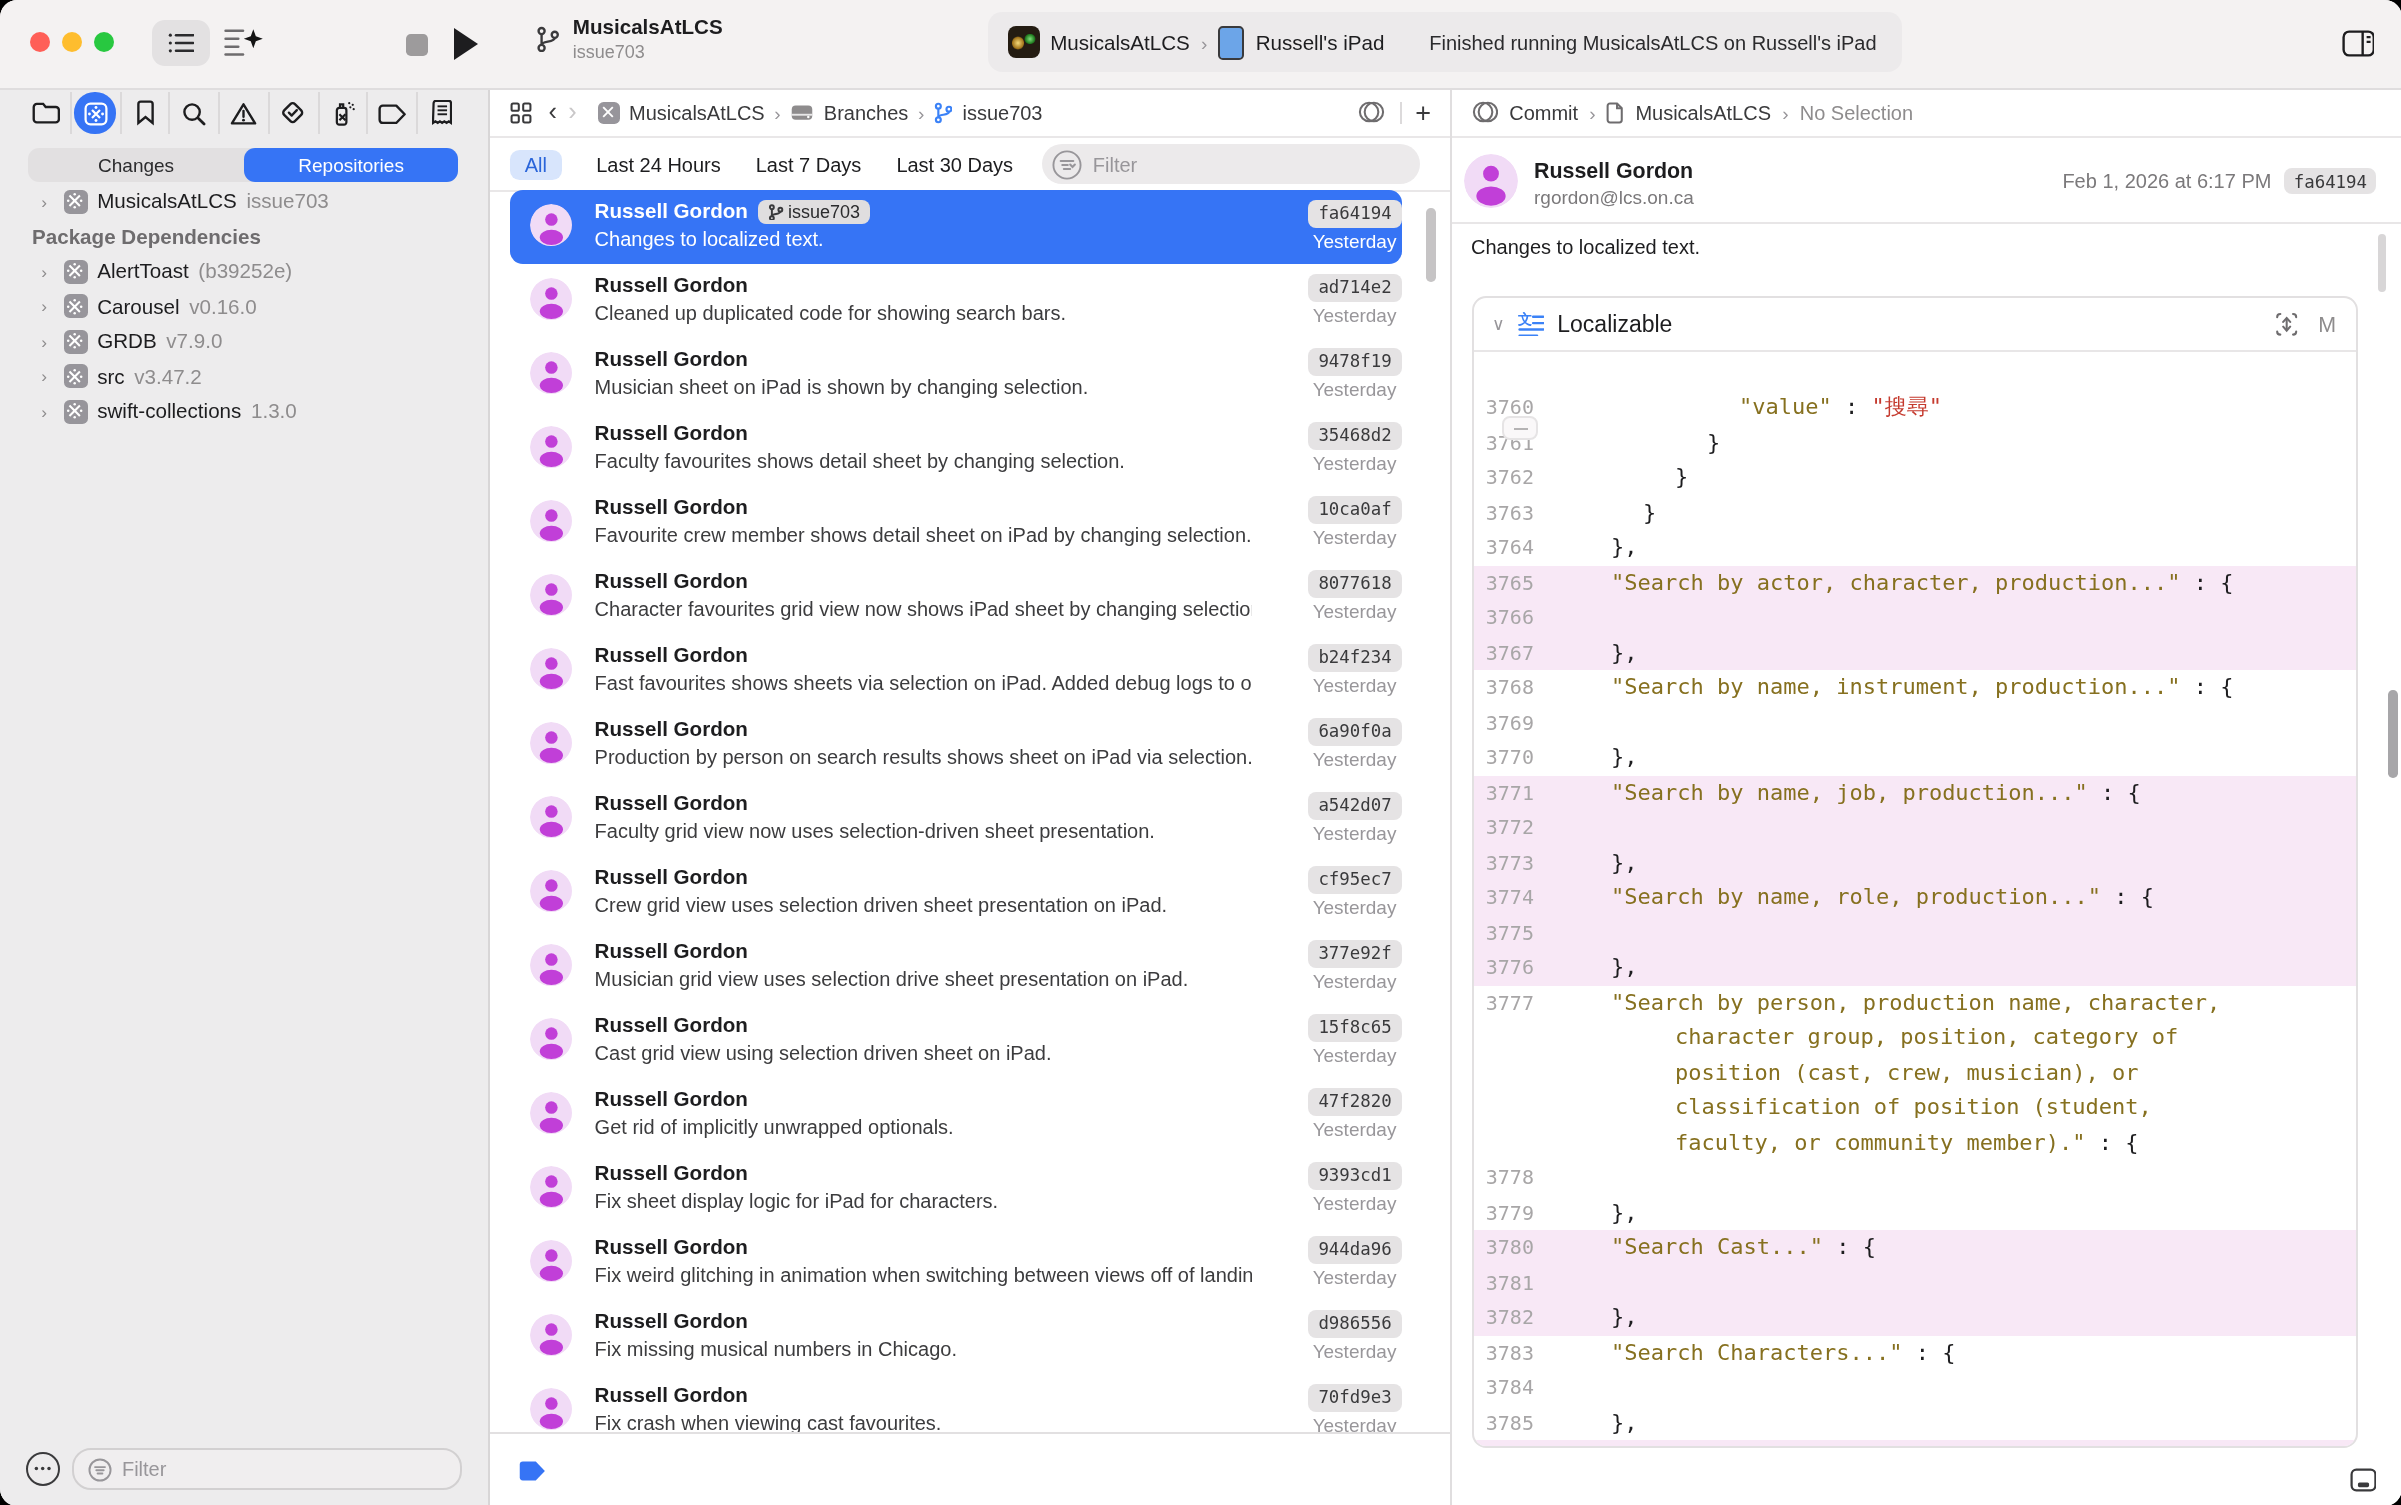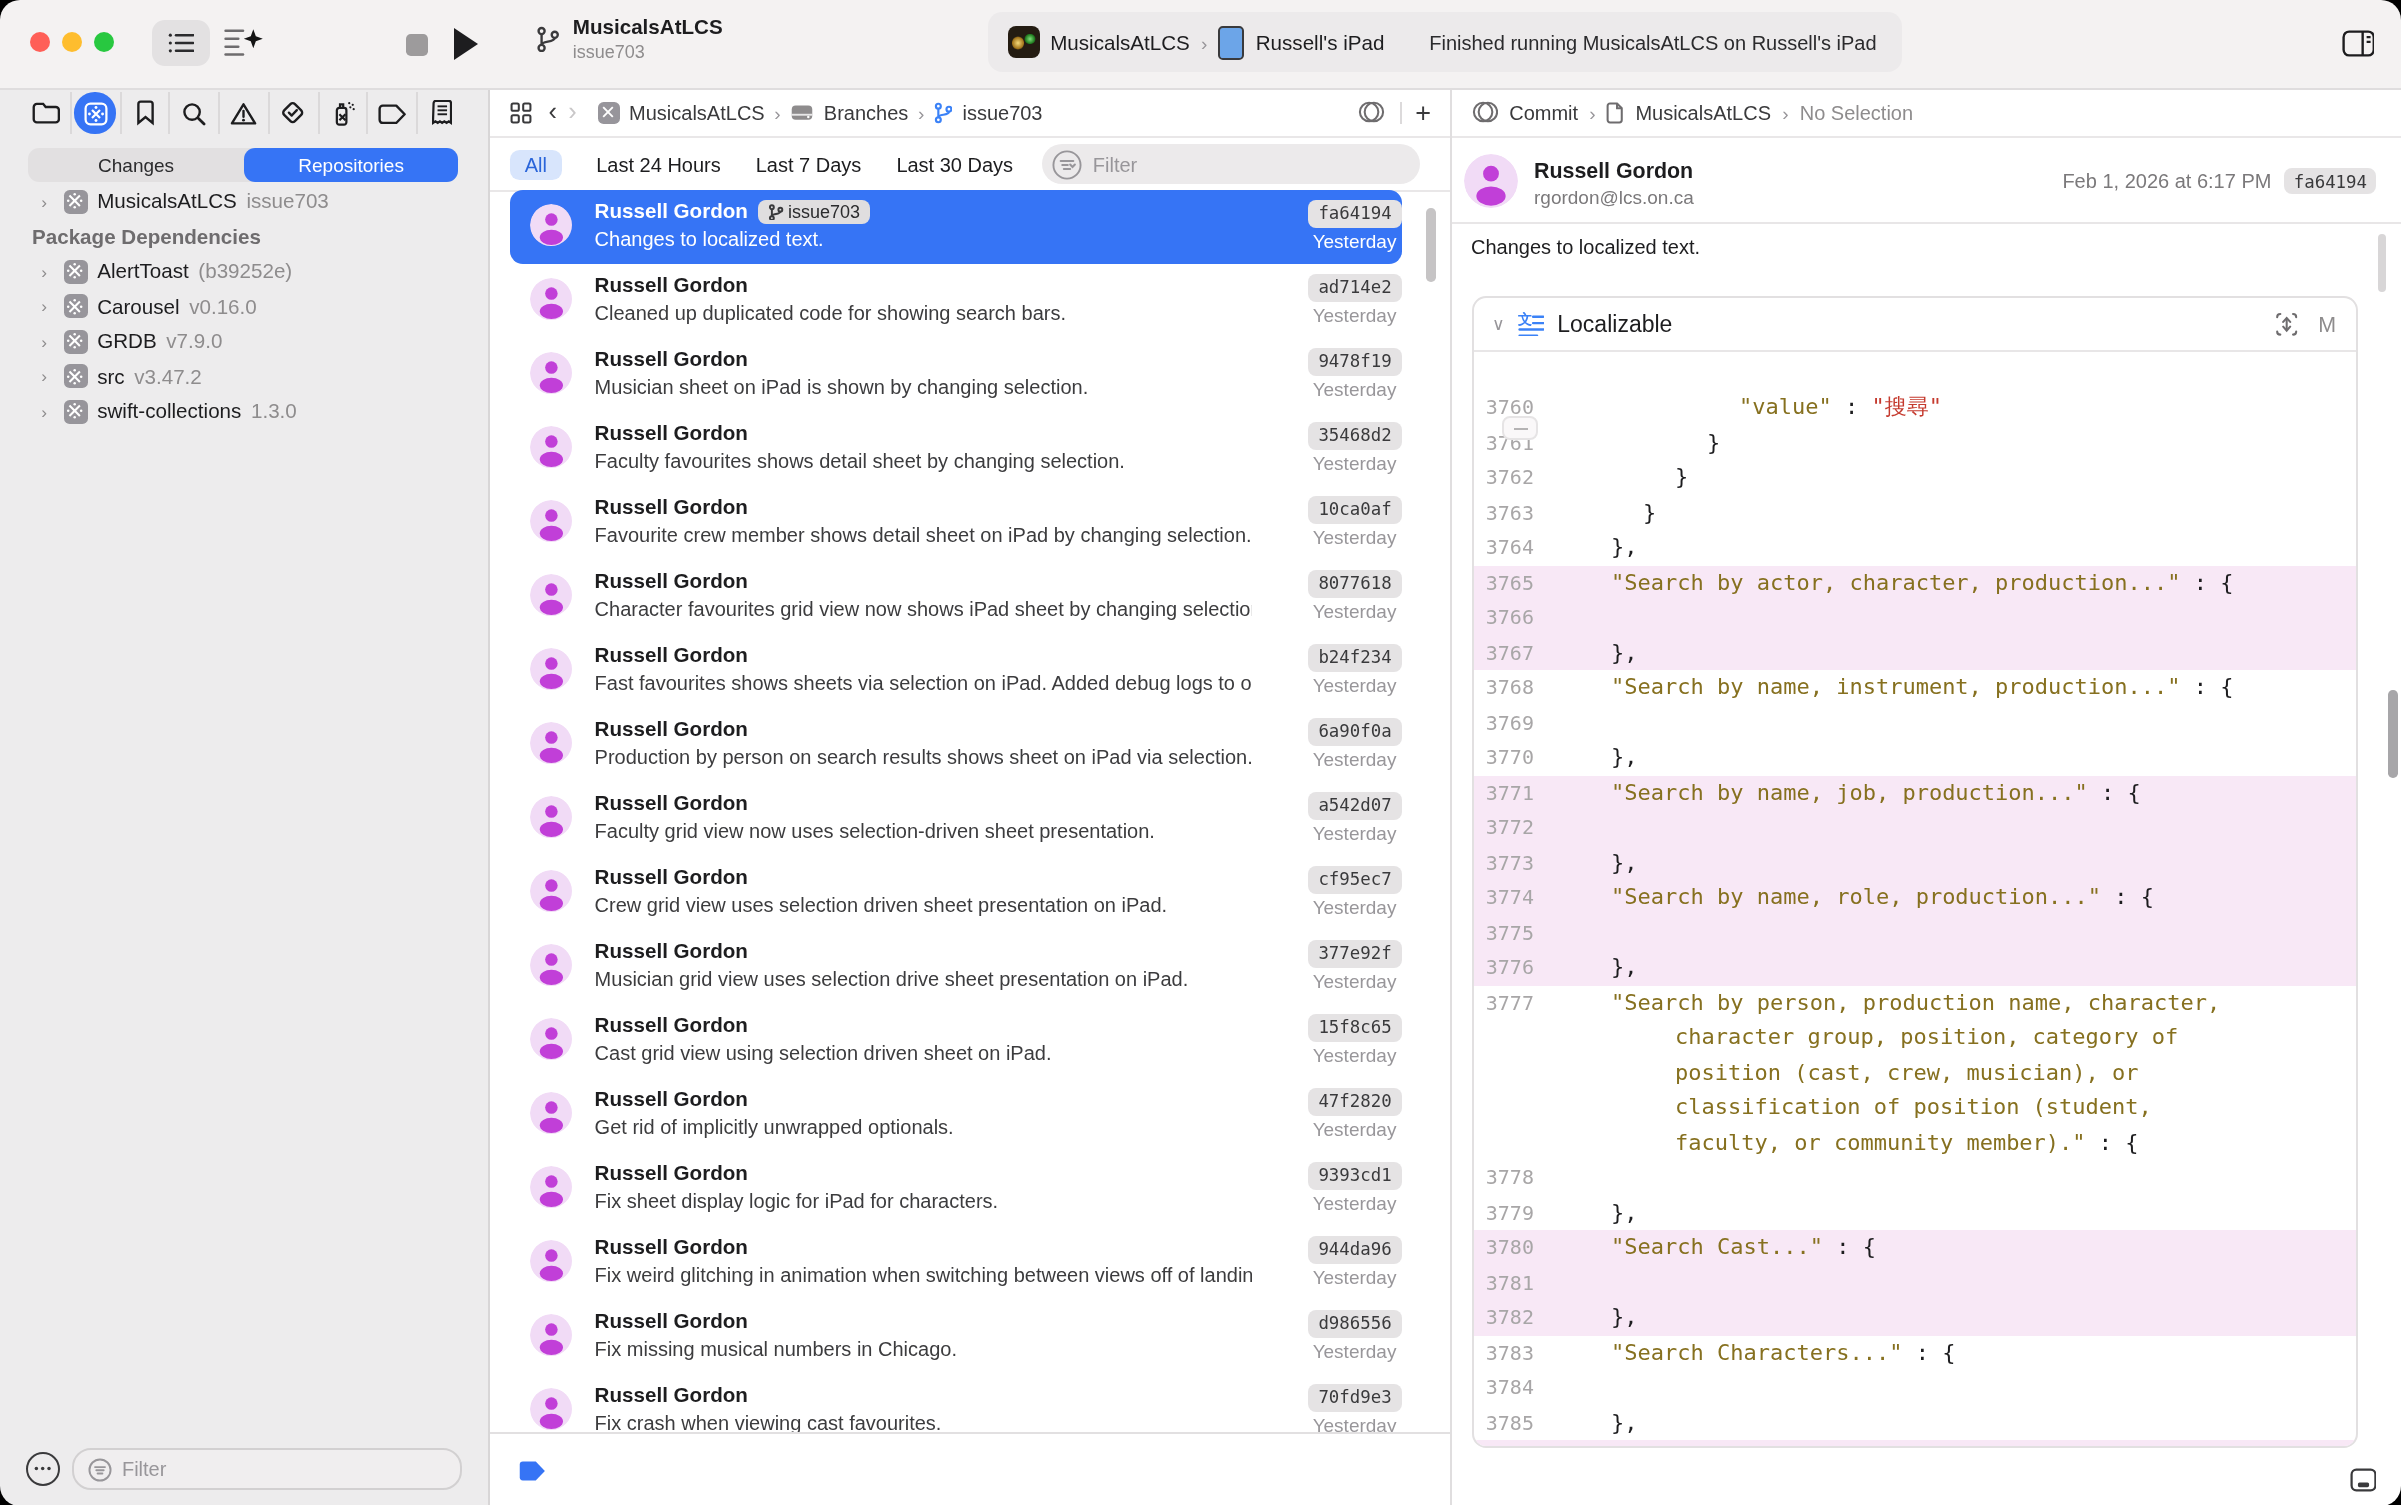--- a/index.html
+++ b/index.html
@@ -1,16 +1,16 @@
 <!DOCTYPE html>
 <html style="font-size:12.7px"><head>
 <meta charset="utf-8">
 <style>
   html,body{margin:0;padding:0;background:#000;}
-  .stage{width:2401px;height:1506px;overflow:hidden;background:#000;border-radius:20px;}
+  .stage{width:2401px;height:1506px;overflow:hidden;background:#000;}
   .app{width:1201px;height:753px;transform:scale(2);transform-origin:top left;position:relative;
        border-radius:8.7px;overflow:hidden;background:#F4F2F2;
        font-family:"Liberation Sans","DejaVu Sans",sans-serif;color:#1d1d1f;
        -webkit-font-smoothing:antialiased;}
   .mono{font-family:"DejaVu Sans Mono",monospace;}
 
   
   .toolbar{position:absolute;left:0;top:0;width:1201px;height:44px;background:#F4F2F2;border-bottom:0.8px solid #DFDDDE;z-index:5;}
   .traffic{position:absolute;top:16px;width:10.3px;height:10.3px;border-radius:50%;}
   .t-red{left:15px;background:#FF5F57;}

